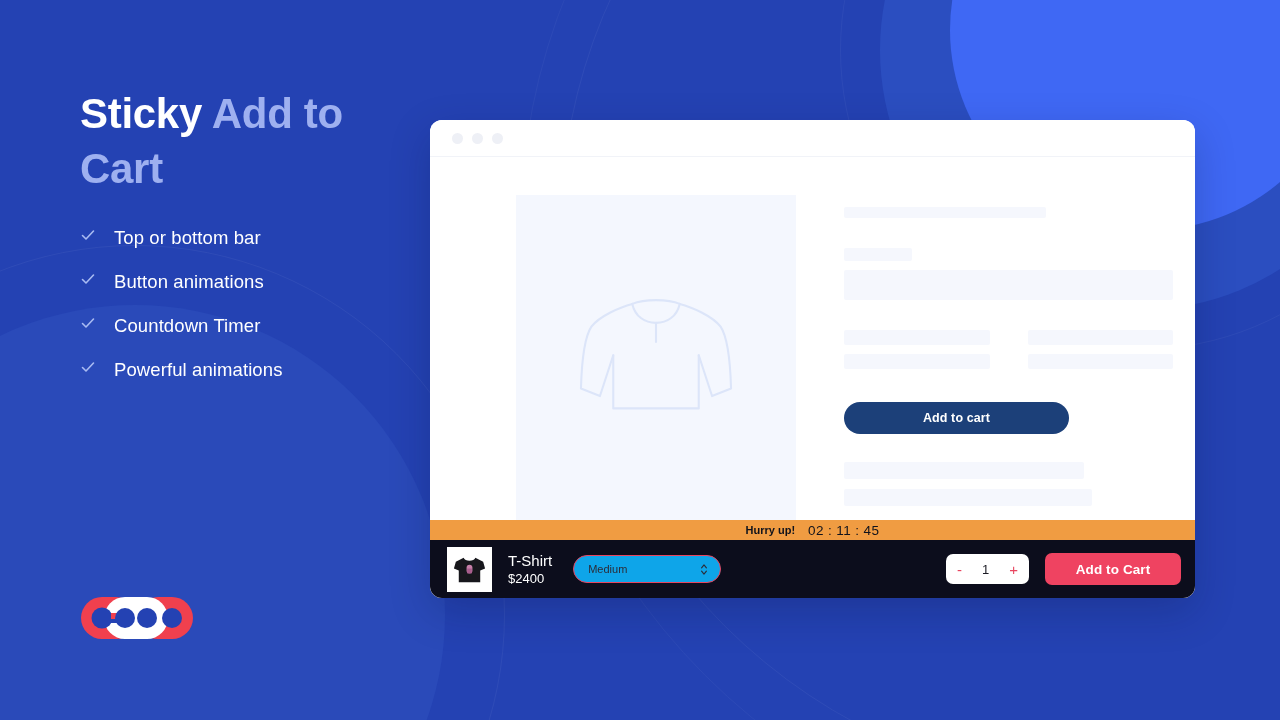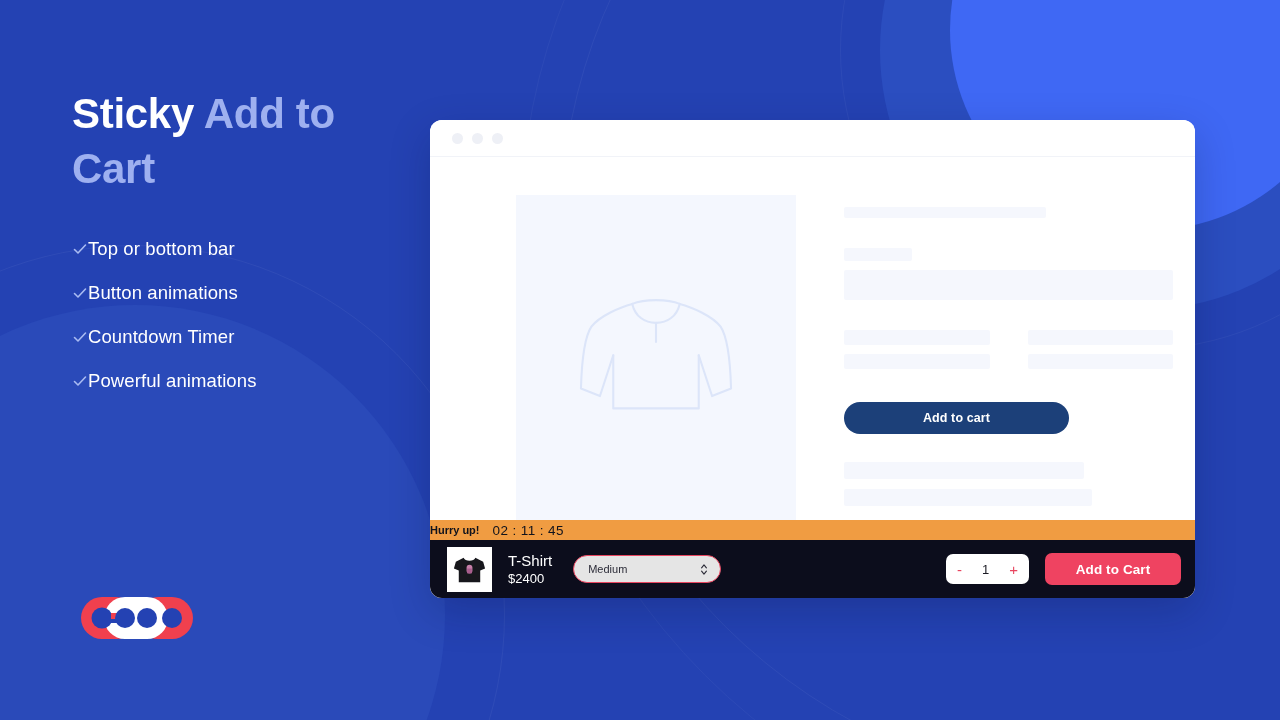--- a/index.html
+++ b/index.html
@@ -83,42 +83,42 @@
     top: -400px;
     width: 1260px;
     height: 1260px;
     border-radius: 50%;
     border: 1px solid rgba(255,255,255,0.04);
   }
 
   
   .left-panel {
     position: absolute;
-    left: 72px;
+    left: 80px;
     top: 86px;
     width: 340px;
     z-index: 5;
   }
   .headline {
     font-size: 42px;
     font-weight: bold;
     line-height: 1.32;
     letter-spacing: -0.3px;
     color: #9eb0f0;
   }
   .headline .strong { color: #ffffff; }
 
   .feature-list {
     margin-top: 30px;
     list-style: none;
   }
   .feature-item {
     display: flex;
-    align-items: center;
     height: 44px;
+    gap: 18px;
   }
   .check-icon {
     width: 16px;
     height: 16px;
     flex: 0 0 16px;
     display: block;
     color: #a9bbf2;
   }
   .feature-label {
     font-size: 18.5px;
@@ -228,20 +228,21 @@
     position: absolute;
     left: 0;
     right: 0;
     bottom: 0;
   }
   .countdown-bar {
     height: 20px;
     background: #f09c42;
     display: flex;
     align-items: center;
+    justify-content: center;
     gap: 13px;
     color: #11131c;
     font-size: 11px;
     font-weight: bold;
   }
   .countdown-time {
     font-size: 13.5px;
     font-weight: normal;
     letter-spacing: 0.4px;
   }
@@ -270,21 +271,21 @@
     color: #ffffff;
     line-height: 1.2;
   }
   .prod-name { font-size: 15px; font-weight: normal; }
   .prod-price { font-size: 13px; font-weight: normal; margin-top: 1px; }
 
   .variant-select {
     margin-left: 21px;
     width: 148px;
     height: 28px;
-    background: #e5e5e5;
+    background: #0ea5e9;
     border: 1px solid #e8455f;
     border-radius: 14px;
     display: flex;
     align-items: center;
     justify-content: space-between;
     padding: 0 12px 0 14px;
     font-size: 11px;
     color: #2c2c38;
     cursor: pointer;
   }

